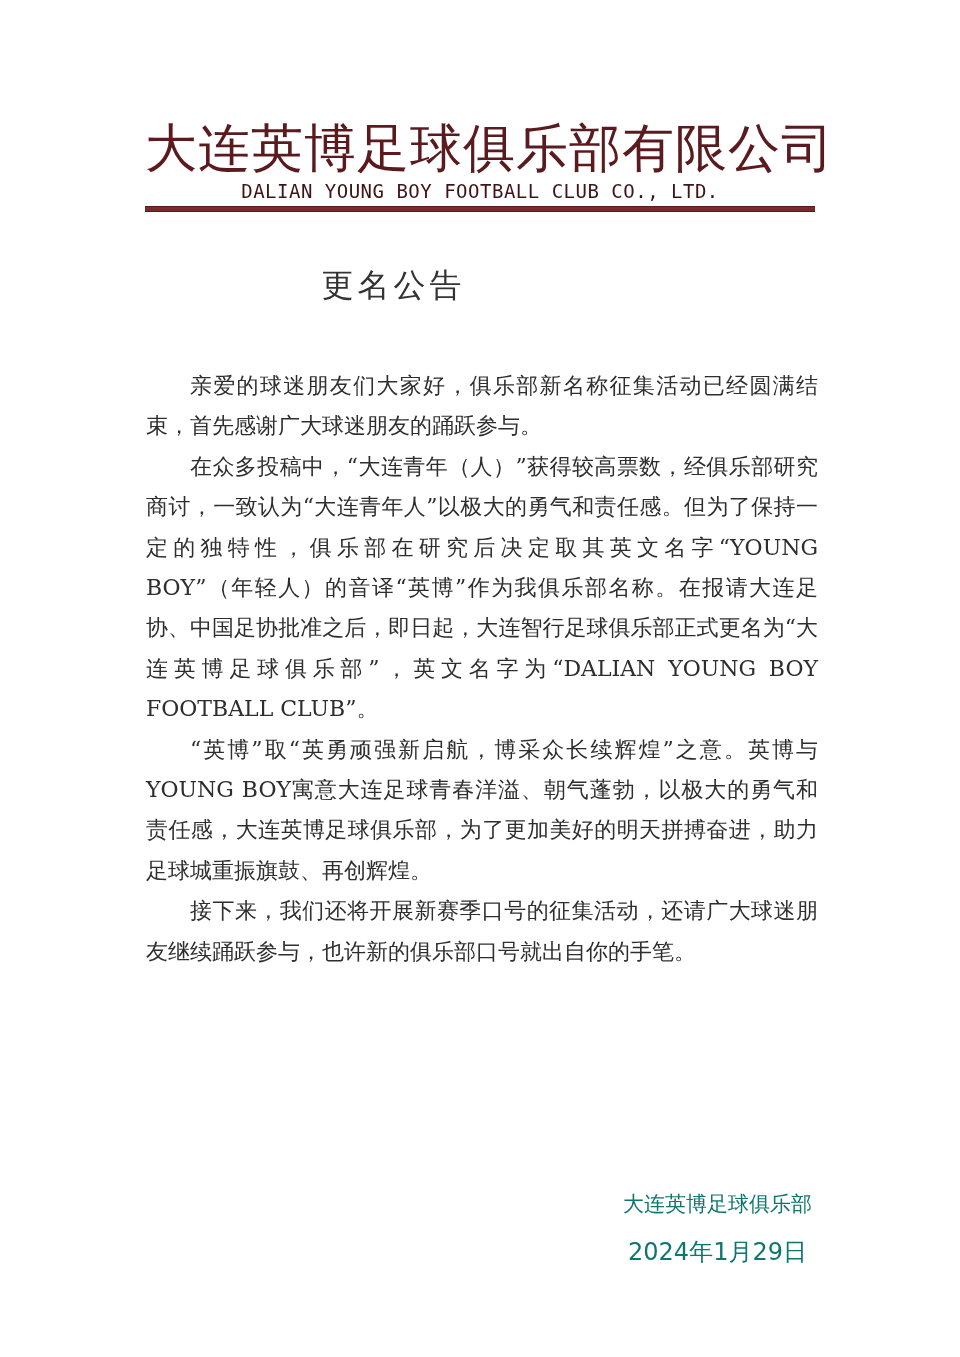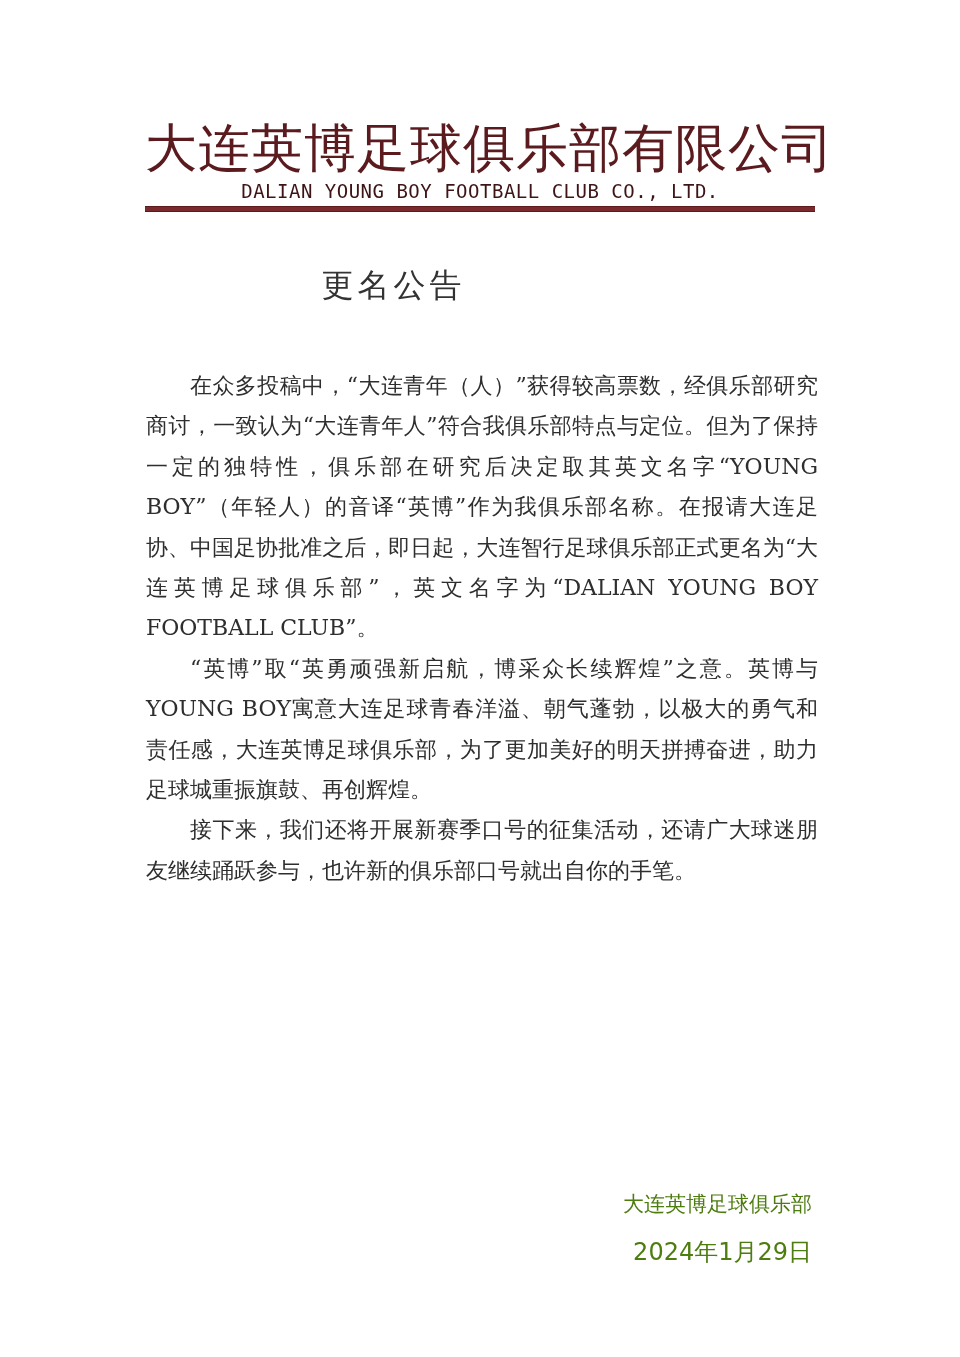--- a/index.html
+++ b/index.html
@@ -72,43 +72,44 @@
       text-align: justify;
     }
     .body-text p {
       margin: 0;
       text-indent: 2em;
     }
     .signature {
       position: absolute;
       right: 148px;
       top: 1180px;
-      text-align: right;
+      text-align: center;
       font-size: 21px;
       line-height: 48px;
-      color: #4d7c0f;
+      color: #0f766e;
     }
     .signature .date {
       font-family: "DejaVu Sans", "Liberation Sans", sans-serif;
       font-size: 24px;
     }
   </style>
 </head>
 <body>
 
 <div class="letterhead">
   <div class="company-cn">大连英博足球俱乐部有限公司</div>
   <div class="company-en">DALIAN YOUNG BOY FOOTBALL CLUB CO., LTD.</div>
 </div>
 <div class="rule"></div>
 
 <div class="notice-title">更名公告</div>
 
 <div class="body-text">
-  <p>在众多投稿中，“大连青年（人）”获得较高票数，经俱乐部研究商讨，一致认为“大连青年人”符合我俱乐部特点与定位。但为了保持一定的独特性，俱乐部在研究后决定取其英文名字“YOUNG BOY”（年轻人）的音译“英博”作为我俱乐部名称。在报请大连足协、中国足协批准之后，即日起，大连智行足球俱乐部正式更名为“大连英博足球俱乐部”，英文名字为“DALIAN YOUNG BOY FOOTBALL CLUB”。</p>
+  <p>亲爱的球迷朋友们大家好，俱乐部新名称征集活动已经圆满结束，首先感谢广大球迷朋友的踊跃参与。</p>
+  <p>在众多投稿中，“大连青年（人）”获得较高票数，经俱乐部研究商讨，一致认为“大连青年人”以极大的勇气和责任感。但为了保持一定的独特性，俱乐部在研究后决定取其英文名字“YOUNG BOY”（年轻人）的音译“英博”作为我俱乐部名称。在报请大连足协、中国足协批准之后，即日起，大连智行足球俱乐部正式更名为“大连英博足球俱乐部”，英文名字为“DALIAN YOUNG BOY FOOTBALL CLUB”。</p>
   <p>“英博”取“英勇顽强新启航，博采众长续辉煌”之意。英博与YOUNG BOY寓意大连足球青春洋溢、朝气蓬勃，以极大的勇气和责任感，大连英博足球俱乐部，为了更加美好的明天拼搏奋进，助力足球城重振旗鼓、再创辉煌。</p>
   <p>接下来，我们还将开展新赛季口号的征集活动，还请广大球迷朋友继续踊跃参与，也许新的俱乐部口号就出自你的手笔。</p>
 </div>
 
 <div class="signature">
   <div>大连英博足球俱乐部</div>
   <div class="date">2024年1月29日</div>
 </div>
 
 </body></html>

